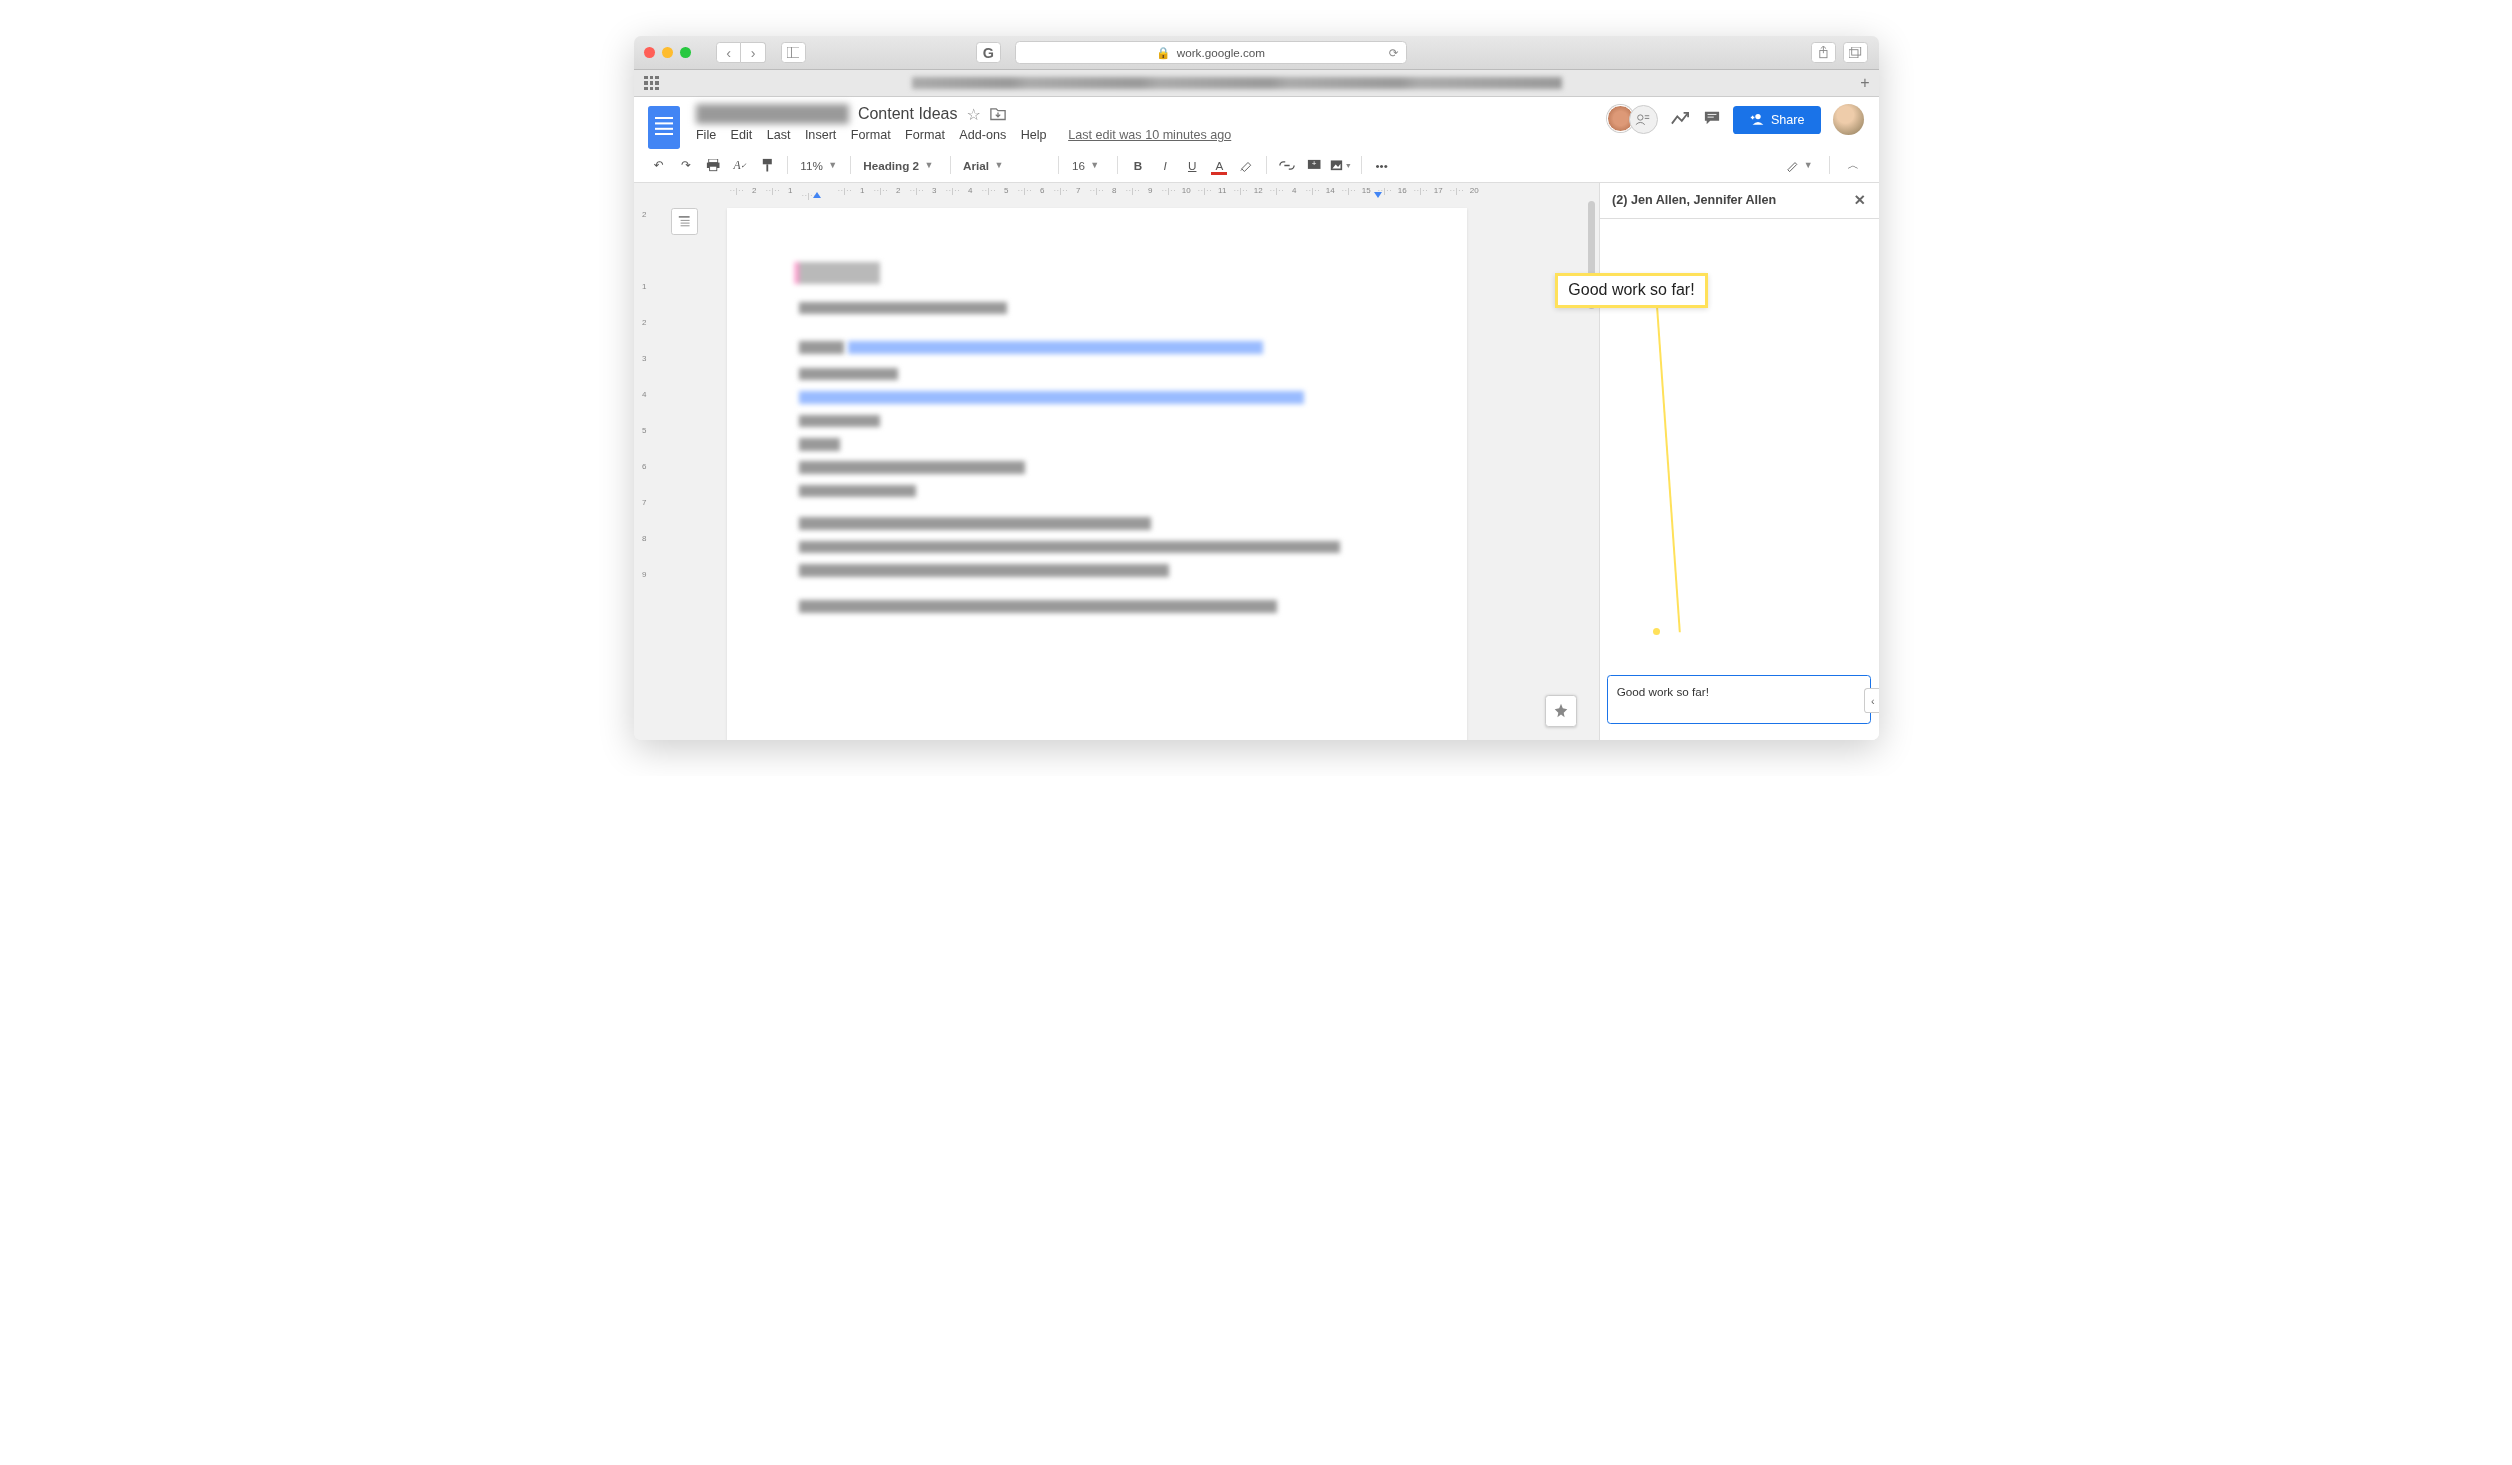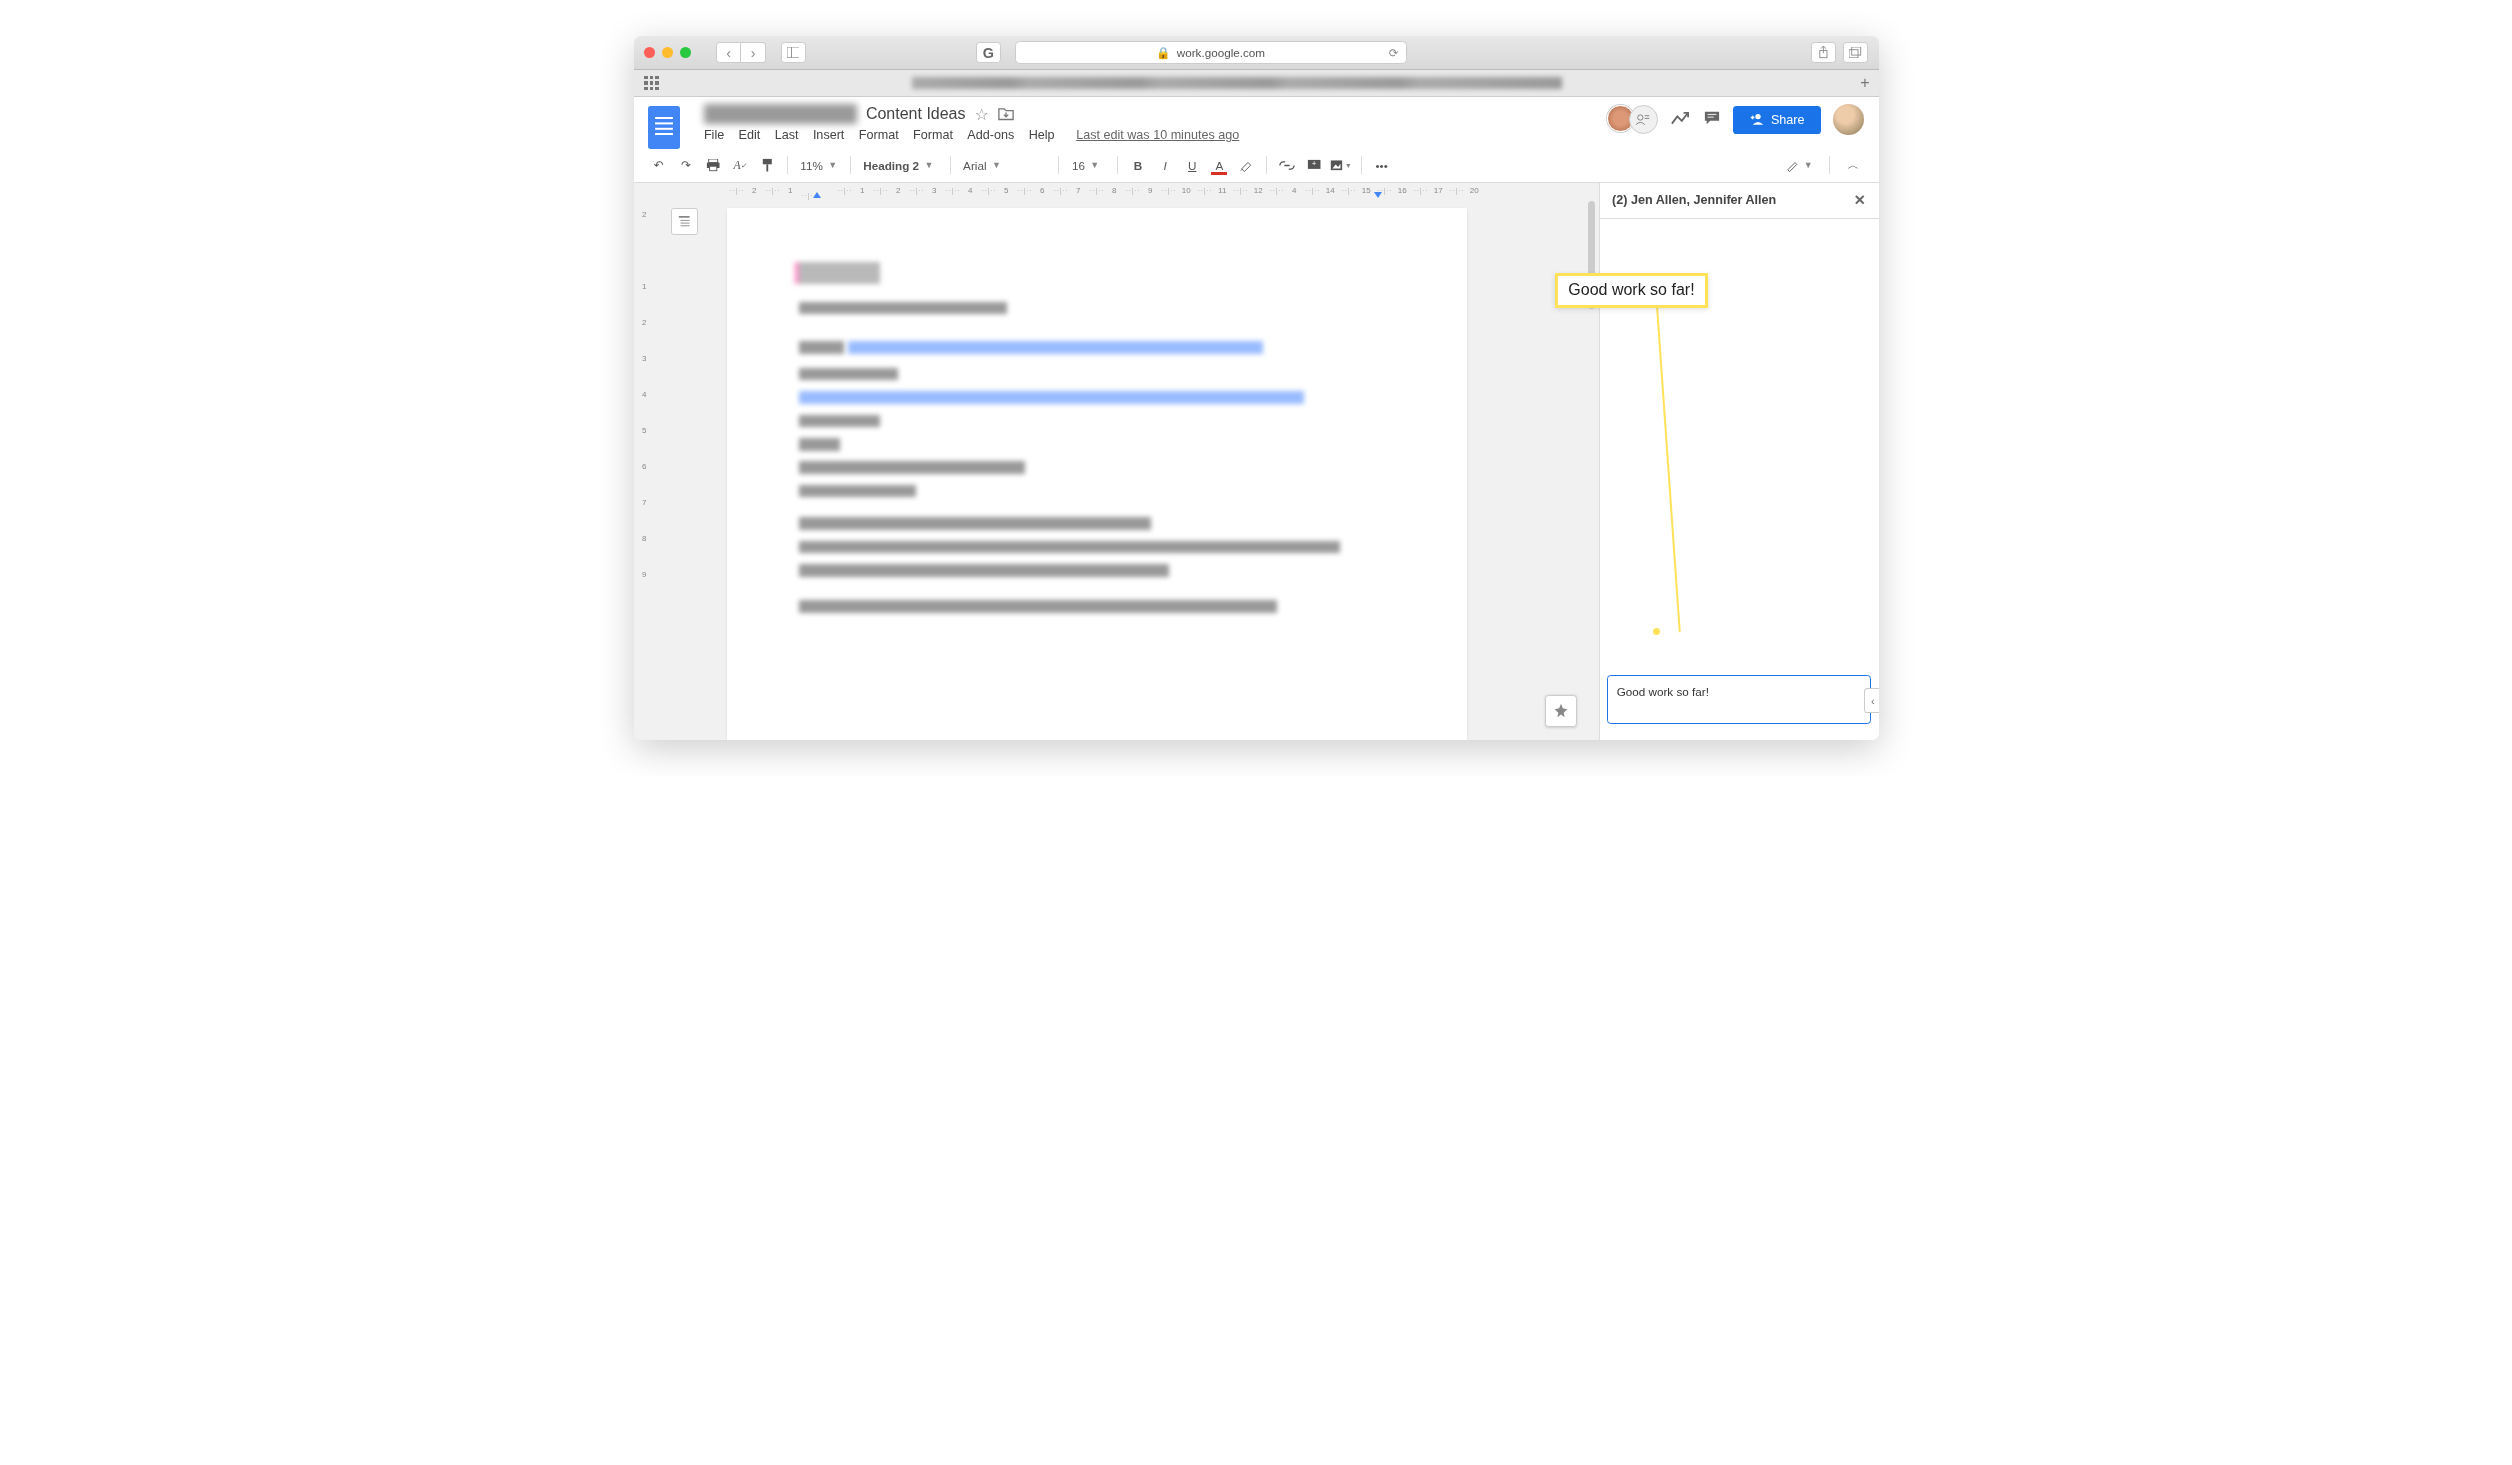--- a/index.html
+++ b/index.html
@@ -25,21 +25,21 @@
 .rightbtn { width: 25px; height: 21.7px; background: #fff; border: 0.9px solid #ccc; border-radius: 3.6px; display: flex; align-items: center; justify-content: center; color: #888; }
 
 
 .bookmarks { height: 27px; background: #e8e8e8; border-bottom: 0.9px solid #ccc; display: flex; align-items: center; padding: 0 10.8px; position: relative; }
 .apps { width: 14.4px; height: 14.4px; display: grid; grid-template-columns: repeat(3,3.6px); grid-template-rows: repeat(3,3.6px); gap: 1.8px; }
 .apps span { background: #777; }
 .bmblur { flex: 1; height: 12.6px; margin: 0 36px 0 253px; background: linear-gradient(90deg, #aaa 0%, #999 15%, #aaa 18%, #999 35%, #aaa 38%, #999 55%, #aaa 58%, #999 75%, #aaa 78%, #999 100%); filter: blur(2.7px); max-width: 650px; }
 .newtab { position: absolute; right: 9px; color: #777; font-size: 16px; }
 
 
-.docsheader { background: #fff; padding: 7.2px 14.4px 0 14.4px; display: flex; align-items: flex-start; gap: 24px; }
+.docsheader { background: #fff; padding: 7.2px 14.4px 0 14.4px; display: flex; align-items: flex-start; gap: 16px; }
 .docicon { width: 32px; height: 43px; background: #4285f4; border-radius: 2.7px; position: relative; margin-top: 1.8px; }
 .docicon::before { content: ""; position: absolute; left: 7.2px; top: 10.8px; right: 7.2px; height: 2.7px; background: #fff; box-shadow: 0 5.4px 0 #fff, 0 10.8px 0 #fff, 0 16px 0 #fff; }
 .titlearea { display: flex; flex-direction: column; flex: 1; }
 .titlerow { display: flex; align-items: center; gap: 9px; }
 .blurtitle { width: 153px; height: 20px; background: #999; filter: blur(3.6px); }
 .doctitle { font-size: 16px; color: #444; }
 .staricon { color: #888; font-size: 16px; }
 .moveicon svg { display: block; }
 .menurow { display: flex; align-items: center; gap: 14.4px; font-size: 12.6px; color: #444; margin-top: 3.6px; }
 .menurow span[data-name*="menu"] { cursor: default; }
@@ -253,21 +253,21 @@
     <div class="tsel" data-name="zoom-select">
         <span>11%</span>
         <span class="caret">▼</span>
       </div>
     <div class="tsep"></div>
     <div class="tsel" style="width:81px;font-weight:bold;" data-name="style-select">
         <span>Heading 2</span>
         <span class="caret">▼</span>
       </div>
     <div class="tsep"></div>
-    <div class="tsel" style="width:90px;" data-name="font-select">
+    <div class="tsel" style="width:90px;font-weight:bold;" data-name="font-select">
         <span>Arial</span>
         <span class="caret">▼</span>
       </div>
     <div class="tsep"></div>
     <div class="tsel" style="width:40px;" data-name="fontsize-select">
         <span>16</span>
         <span class="caret">▼</span>
       </div>
     <div class="tsep"></div>
     <div class="tbtn" data-name="bold-button">

